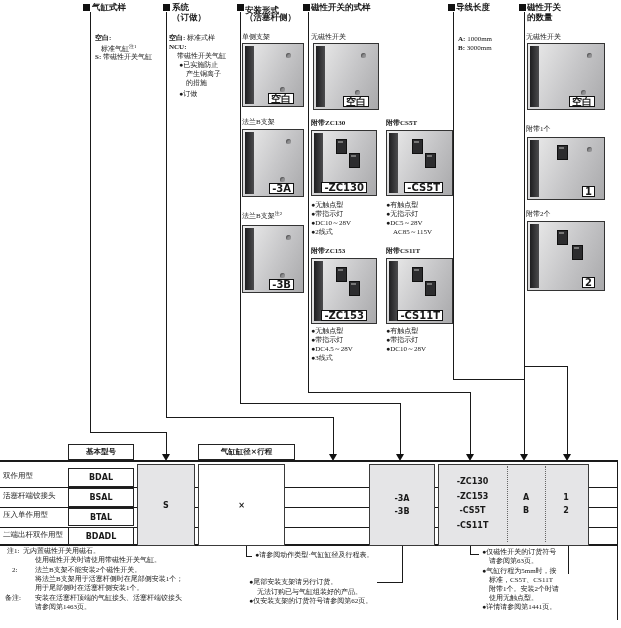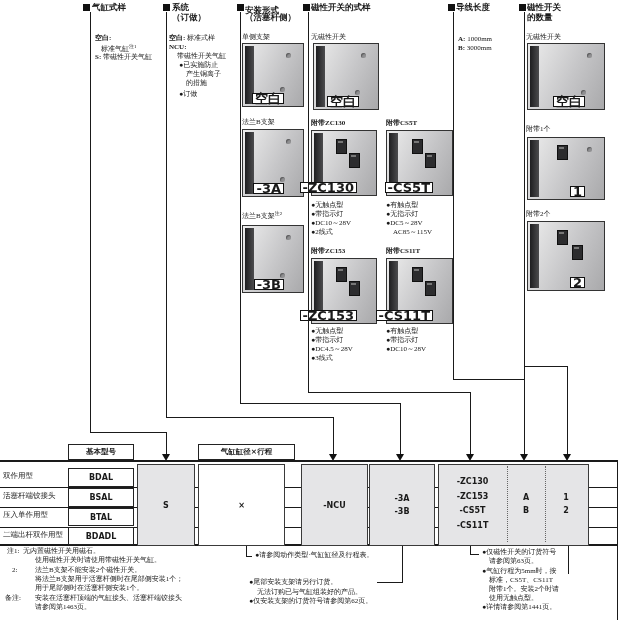--- a/index.html
+++ b/index.html
@@ -13,22 +13,22 @@
   .ln{background:#1a1a1a;}
   .marker{width:7px;height:7px;background:#111;}
   .arrow{width:0;height:0;border-left:4px solid transparent;border-right:4px solid transparent;border-top:7px solid #111;}
   .photo{border:1px solid #333;background:linear-gradient(115deg,#ededed 0%,#c6c6c8 55%,#a9a9ab 100%);}
   .cap{position:absolute;left:2px;top:2px;bottom:2px;width:9px;background:linear-gradient(90deg,#1e1e20,#4c4c4e);}
   .hole{position:absolute;width:5px;height:5px;border-radius:50%;background:#909092;box-shadow:inset 1px 1px 1px #5c5c5e;}
   .h1{right:12px;top:9px;} .h2{right:18px;bottom:14px;}
   .swb{position:absolute;width:9px;height:13px;background:#2c2c2e;border:1px solid #101010;}
   .swb:after{content:"";position:absolute;left:1px;top:1px;width:5px;height:2px;background:#777;}
   .s1{left:38%;top:12%;} .s2{left:58%;top:34%;}
-  .tag{position:absolute;right:19px;bottom:2px;background:#fff;border:1px solid #111;
-       font-size:13px;font-weight:bold;line-height:9px;padding:0 2px;white-space:nowrap;}
+  .tag{position:absolute;right:9px;bottom:2px;background:#fff;border:1px solid #111;
+       font-size:10px;font-weight:bold;line-height:9px;padding:0 2px;white-space:nowrap;}
   .cell{position:absolute;border:1px solid #3a3a3a;background:#e5e5e7;display:flex;align-items:center;justify-content:center;
         font-size:8px;font-weight:bold;text-align:center;}
   .cellwhite{background:#fff;}
   .lblbox{position:absolute;border:1px solid #222;background:#fff;display:flex;align-items:center;justify-content:center;
         font-size:7.5px;font-weight:bold;white-space:nowrap;}
   .modelbox{position:absolute;border:1px solid #222;background:#fff;display:flex;align-items:center;justify-content:center;
         font-size:8px;font-weight:bold;}
   .dot{border-left:1px dotted #666;width:0;}
   sup{font-size:5px;}
 </style>
@@ -214,21 +214,20 @@
   <div class="abs t2" style="left:3px;top:511px">压入单作用型</div>
   <div class="abs t2" style="left:3px;top:531px">二端出杆双作用型</div>
 
   <div class="abs modelbox" style="left:68px;top:468px;width:64px;height:17px">BDAL</div>
   <div class="abs modelbox" style="left:68px;top:488px;width:64px;height:17px">BSAL</div>
   <div class="abs modelbox" style="left:68px;top:508px;width:64px;height:16px">BTAL</div>
   <div class="abs modelbox" style="left:68px;top:527px;width:64px;height:16px">BDADL</div>
 
   <div class="cell" style="left:137px;top:464px;width:56px;height:80px">S</div>
   <div class="cell cellwhite" style="left:198px;top:464px;width:85px;height:80px">×</div>
-  <div class="cell" style="left:301px;top:464px;width:65px;height:80px">-NCU</div>
   <div class="cell" style="left:369px;top:464px;width:64px;height:80px;flex-direction:column;line-height:13px">
     <span>-3A</span>
     <span>-3B</span>
   </div>
   <div class="cell" style="left:438px;top:464px;width:149px;height:80px"></div>
   <div class="abs dot" style="left:507px;top:466px;height:76px"></div>
   <div class="abs dot" style="left:545px;top:466px;height:76px"></div>
   <div class="abs" style="left:438px;top:464px;width:69px;height:80px;display:flex;flex-direction:column;align-items:center;justify-content:center;font-size:8px;font-weight:bold;line-height:14.5px">
     <span>-ZC130</span>
     <span>-ZC153</span>

